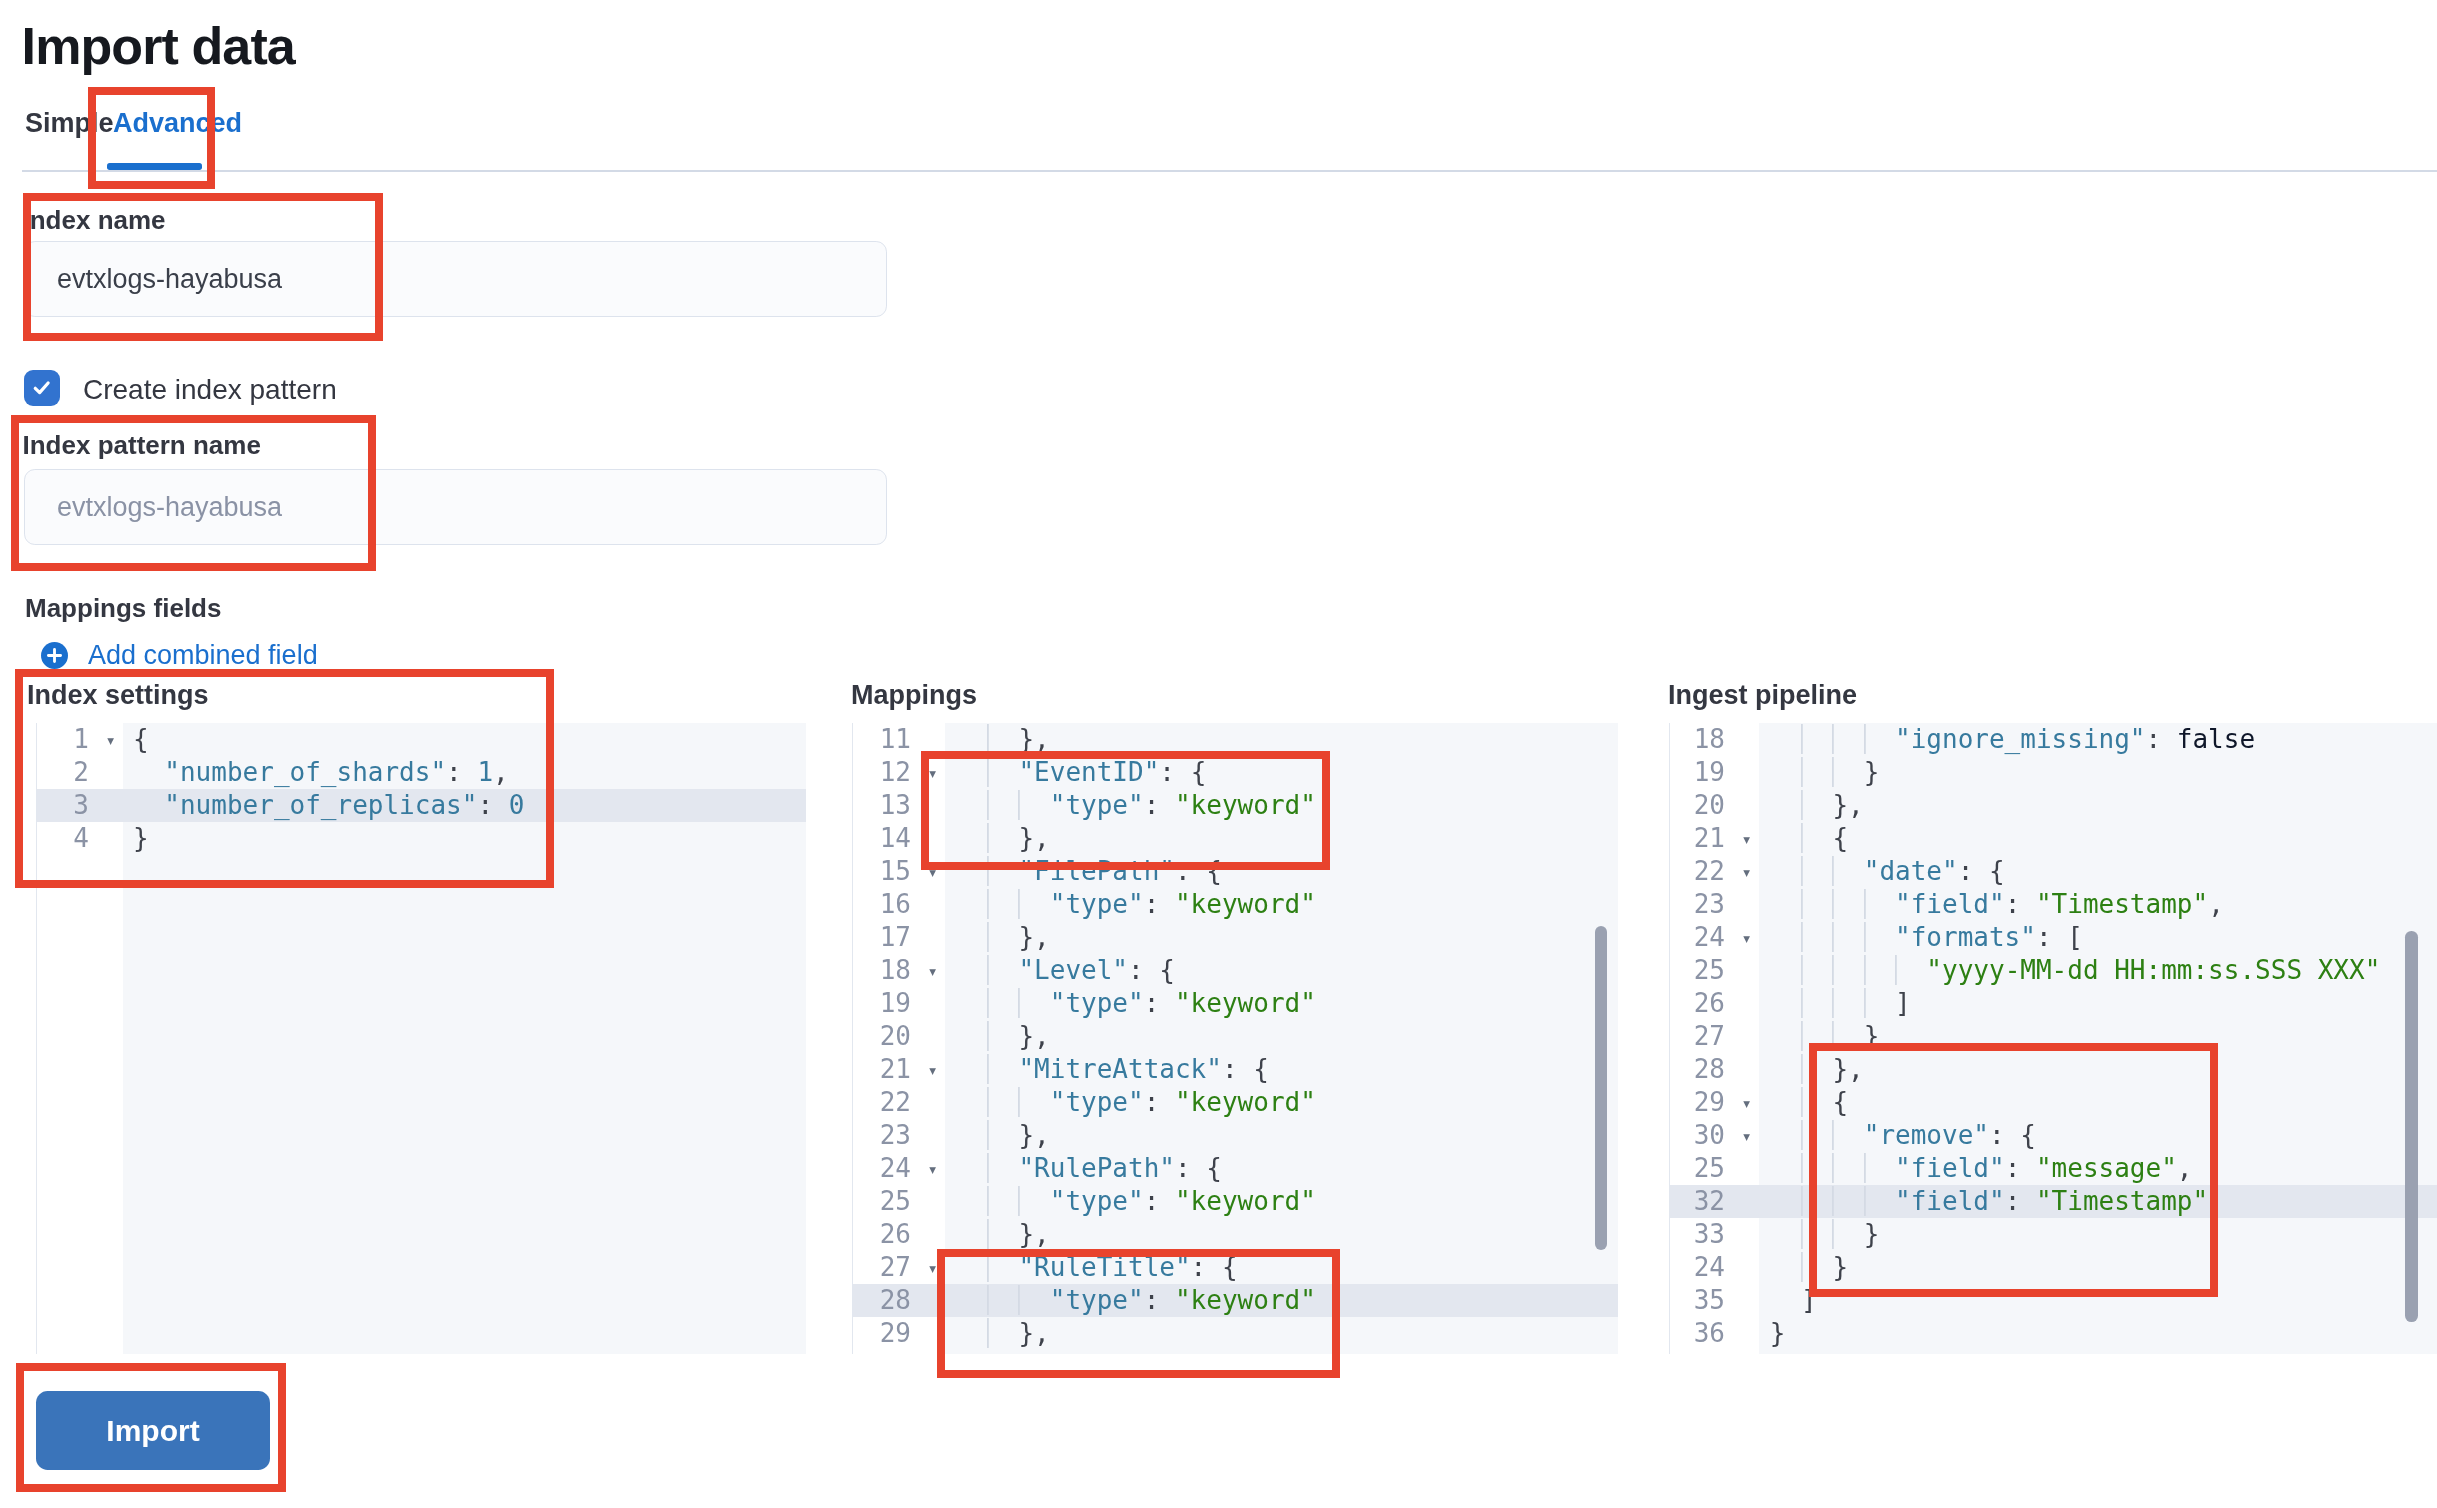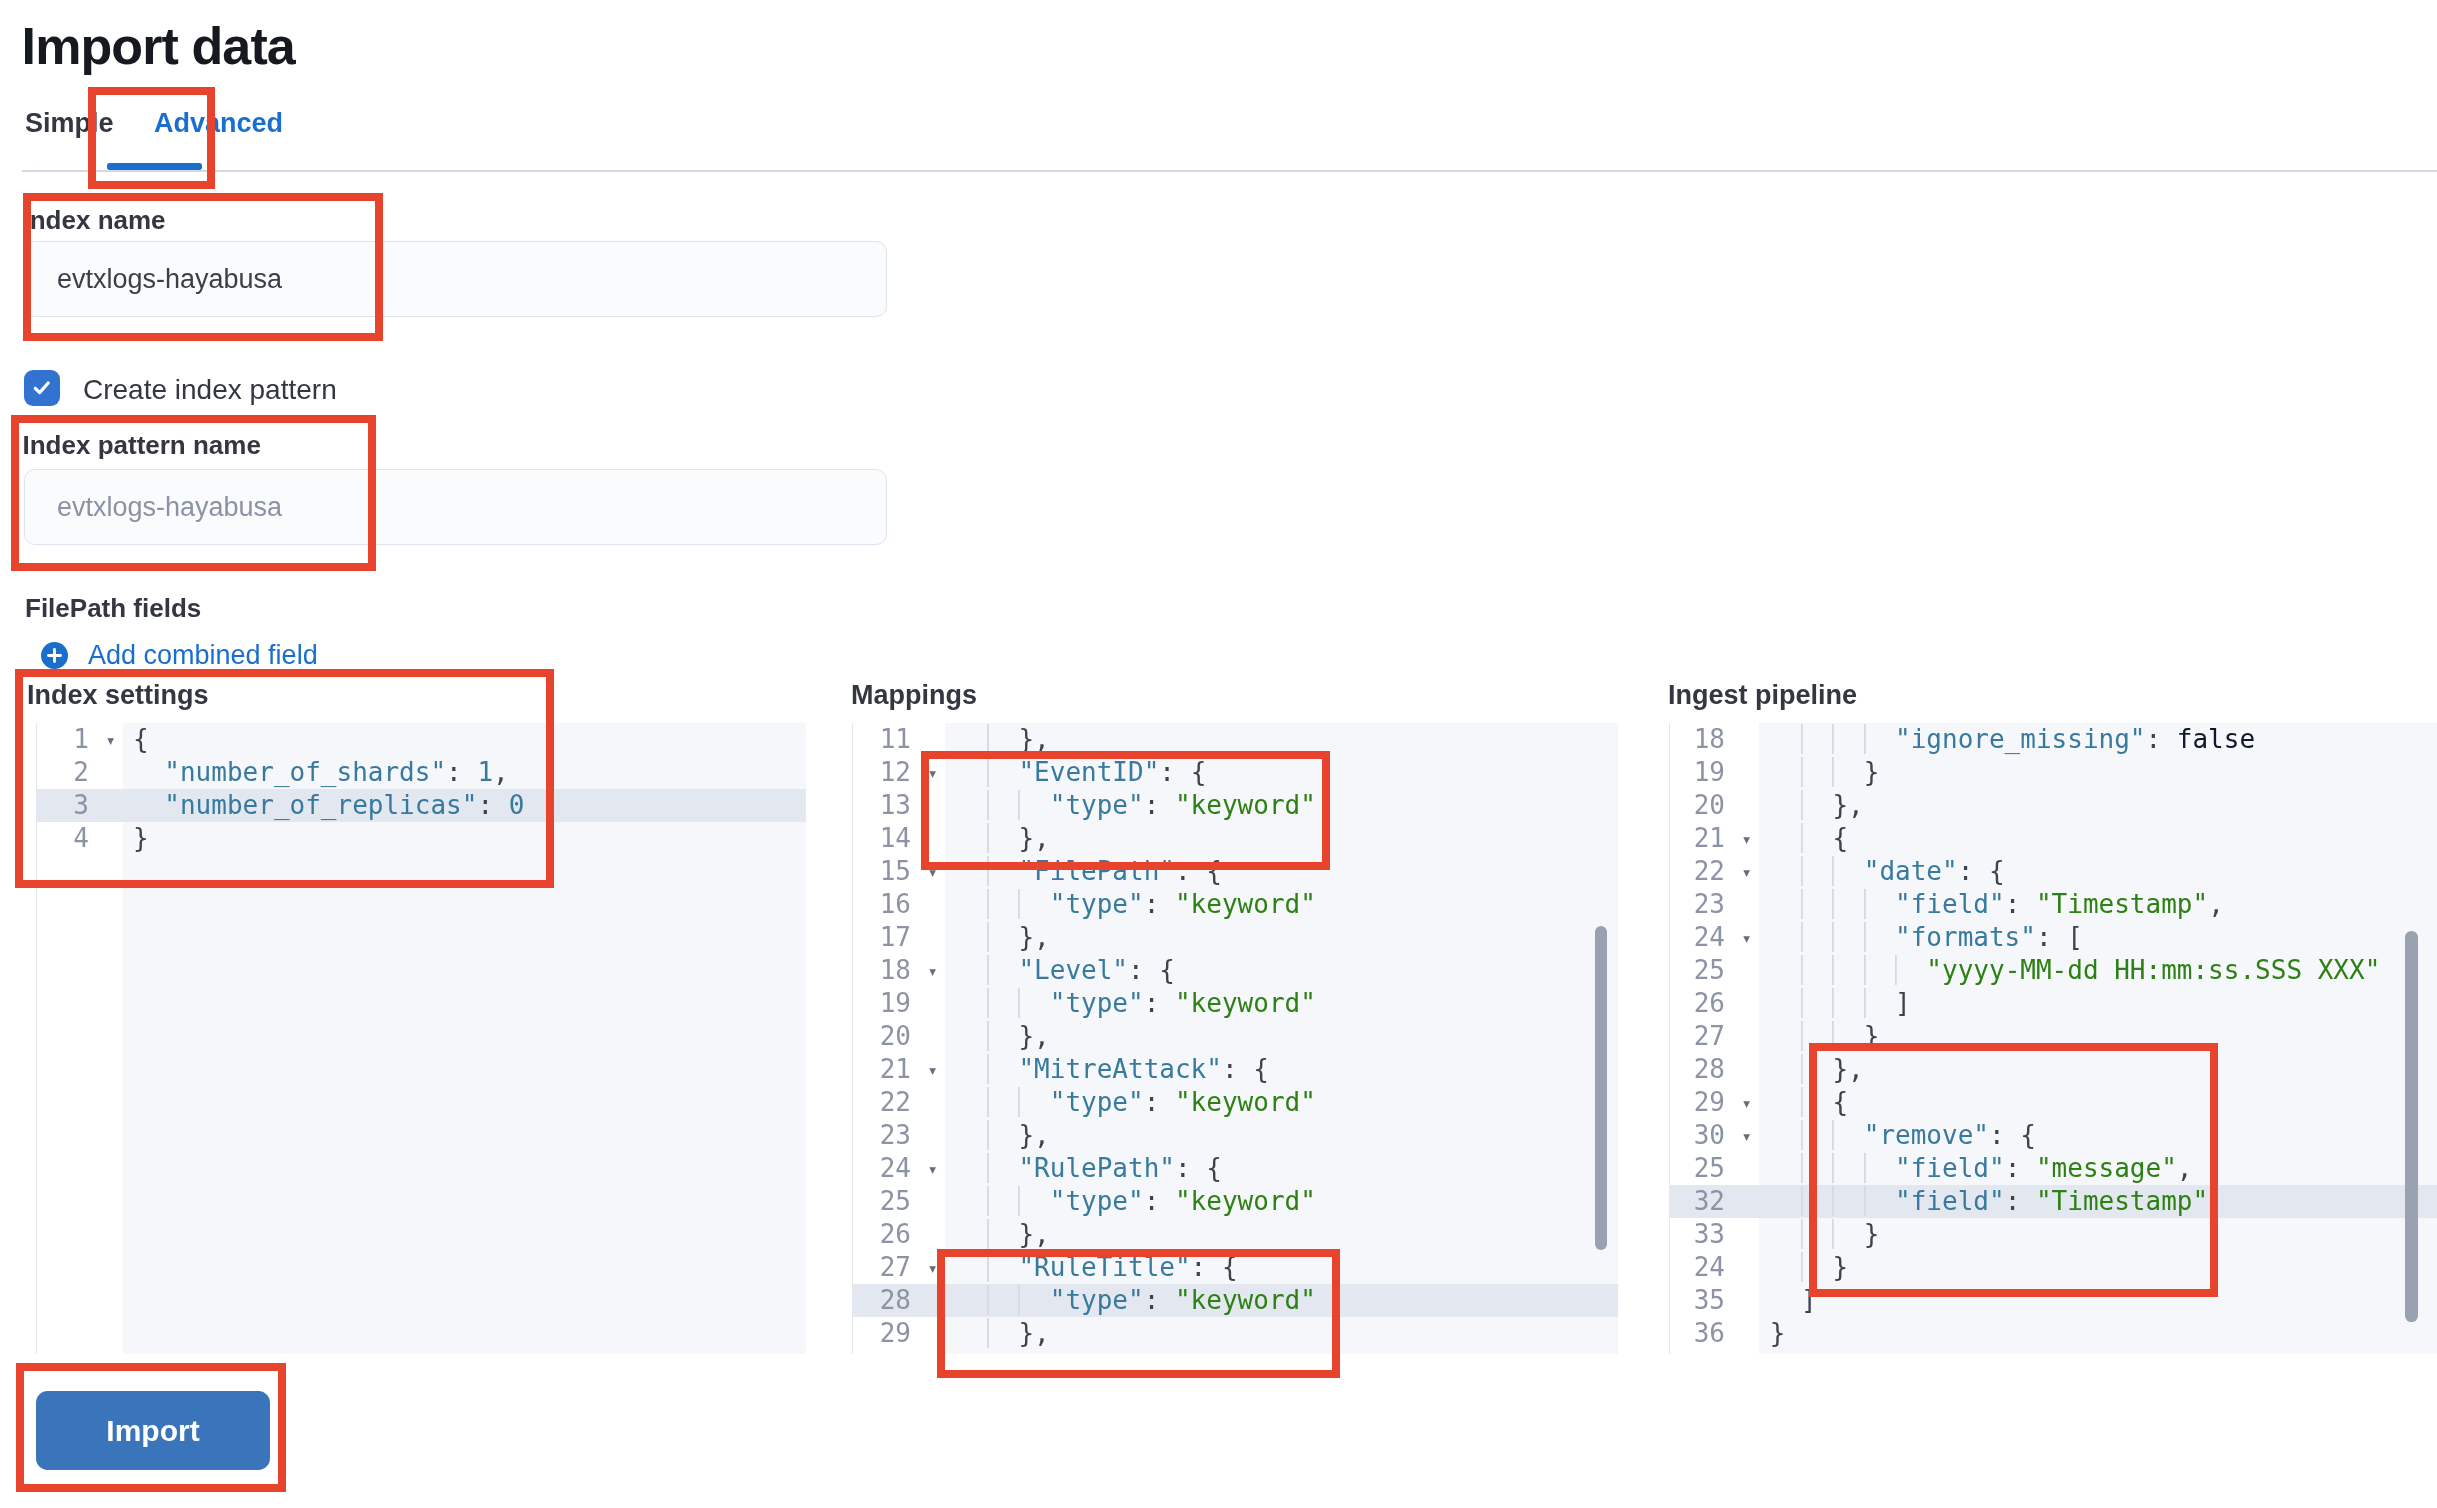--- a/index.html
+++ b/index.html
@@ -54,38 +54,38 @@
   .redbox{position:absolute;border:8px solid #e8432d;box-sizing:border-box;pointer-events:none;z-index:50;}
 </style>
 </head>
 <body>
 
 <div id="canvas">
 
   <div class="abs page-title" style="left:21.6px;top:16px;">Import data</div>
 
   <button class="abs tab" style="left:25px;top:108px;">Simple</button>
-  <button class="abs tab active" style="left:113px;top:108px;margin-left:41px;">Advanced</button>
+  <button class="abs tab active" style="left:113px;top:108px;">Advanced</button>
   <div class="abs tab-underline" style="left:107px;top:163px;width:95px;height:7.2px;"></div>
   <div class="abs divider" style="left:21.6px;top:170px;width:2416px;height:1.8px;"></div>
 
   <div class="abs form-label" style="left:22.5px;top:205px;">Index name</div>
   <input class="abs text-input" style="left: 24px; top: 241px;" type="text" value="evtxlogs-hayabusa">
 
   <div class="abs checkbox" style="left:24px;top:370px;">
     <svg width="23.4" height="23.4" viewBox="0 0 16 16">
       <path d="M3.6 8.4l3 3 5.8-6.6" stroke="#ffffff" stroke-width="2.2" fill="none" stroke-linecap="round" stroke-linejoin="round"></path>
     </svg>
   </div>
   <div class="abs cb-label" style="left:83px;top:374px;">Create index pattern</div>
 
   <div class="abs form-label" style="left:22.5px;top:430px;">Index pattern name</div>
   <input class="abs text-input" style="left: 24px; top: 469px;" type="text" placeholder="evtxlogs-hayabusa">
 
-  <div class="abs form-label" style="left:25px;top:593px;">FilePath fields</div>
+  <div class="abs form-label" style="left:25px;top:593px;">Mappings fields</div>
   <div class="abs add-link" style="left:41px;top:640px;">
     <svg width="27" height="27" viewBox="0 0 16 16">
       <circle cx="8" cy="8" r="8" fill="#1a6fce"></circle>
       <path d="M8 4.4v7.2M4.4 8h7.2" stroke="#ffffff" stroke-width="1.7" stroke-linecap="round"></path>
     </svg>
     <span>Add combined field</span>
   </div>
 
   <div class="abs ed-title" style="left:27px;top:680px;">Index settings</div>
   <div class="abs ed-title" style="left:851px;top:680px;">Mappings</div>

